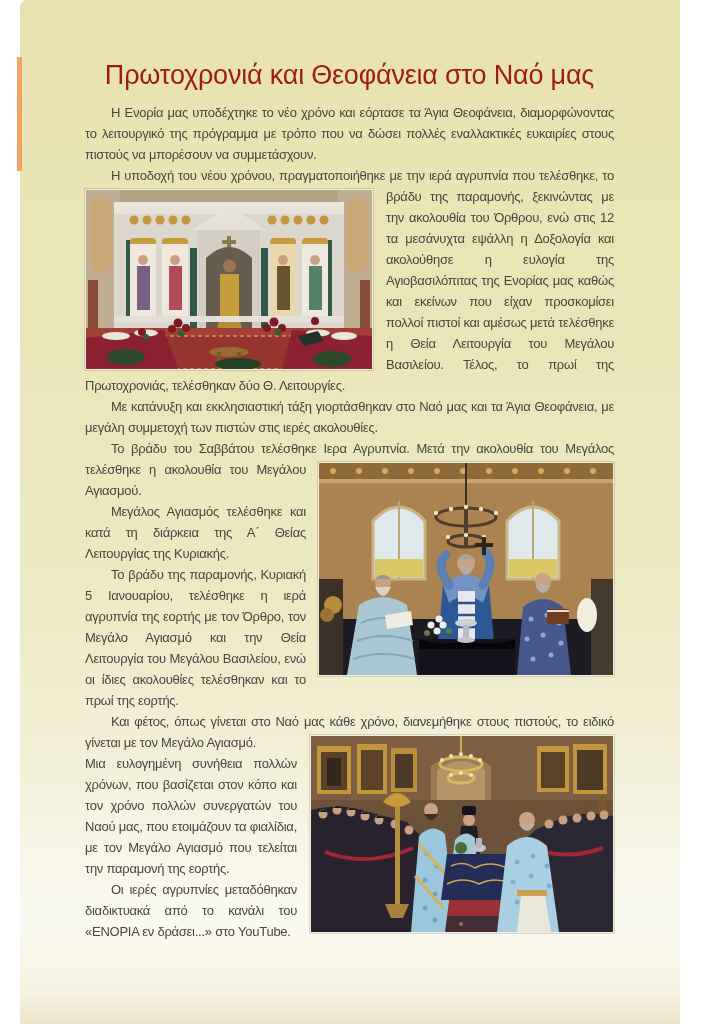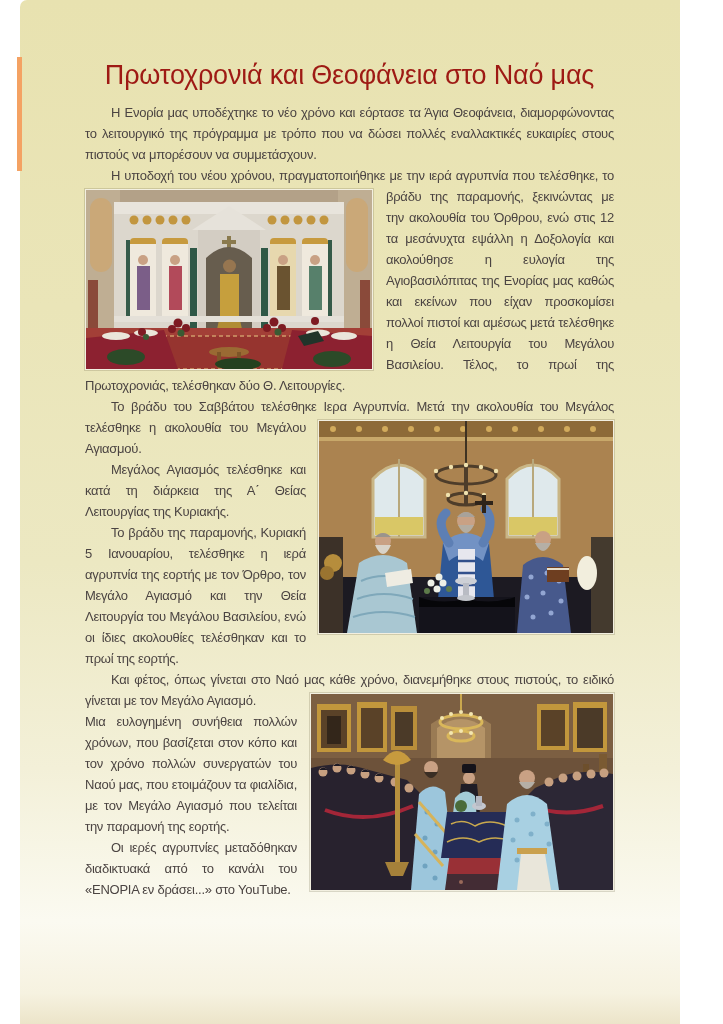--- a/index.html
+++ b/index.html
@@ -150,20 +150,21 @@
           <circle cx="95" cy="143" r="3.5"></circle>
             <circle cx="192" cy="142" r="3.5"></circle>
             <circle cx="60" cy="147" r="3"></circle>
         </g>
         <ellipse cx="40" cy="167" rx="19" ry="8" fill="#2c4a28"></ellipse>
         <ellipse cx="246" cy="169" rx="19" ry="8" fill="#2c4a28"></ellipse>
         <ellipse cx="152" cy="174" rx="23" ry="6" fill="#24411f"></ellipse>
       </svg><span>το βράδυ της παραμονής, ξεκινώντας με την ακολουθία του Όρθρου, ενώ στις 12 τα μεσάνυχτα εψάλλη η Δοξολογία και ακολούθησε η ευλογία της Αγιοβασιλόπιτας της Ενορίας μας καθώς και εκείνων που είχαν προσκομίσει πολλοί πιστοί και αμέσως μετά τελέσθηκε η Θεία Λειτουργία του Μεγάλου Βασιλείου. Τέλος, το πρωί της Πρωτοχρονιάς, τελέσθηκαν δύο Θ. Λειτουργίες.</span>
     </p>
 
+    <p class="ind clr">Με κατάνυξη και εκκλησιαστική τάξη γιορτάσθηκαν στο Ναό μας και τα Άγια Θεοφάνεια, με μεγάλη συμμετοχή των πιστών στις ιερές ακολουθίες.</p>
 
     <p class="ind">
       <span>Το βράδυ του Σαββάτου τελέσθηκε Ιερα Αγρυπνία. Μετά την ακολουθία του Μεγάλος </span><svg class="ph ph2" viewBox="0 0 294 212" preserveAspectRatio="none" role="img" aria-label="vigil-three-priests-in-blue-vestments-raising-cross">
         <rect width="294" height="212" fill="#ab8350"></rect>
         <rect width="294" height="16" fill="#8d6a38"></rect>
         <rect y="16" width="294" height="4" fill="#c8a86a"></rect>
         <g fill="#d2ab5c">
           <circle cx="14" cy="8" r="3"></circle>
             <circle cx="40" cy="8" r="3"></circle>
             <circle cx="66" cy="8" r="3"></circle>

